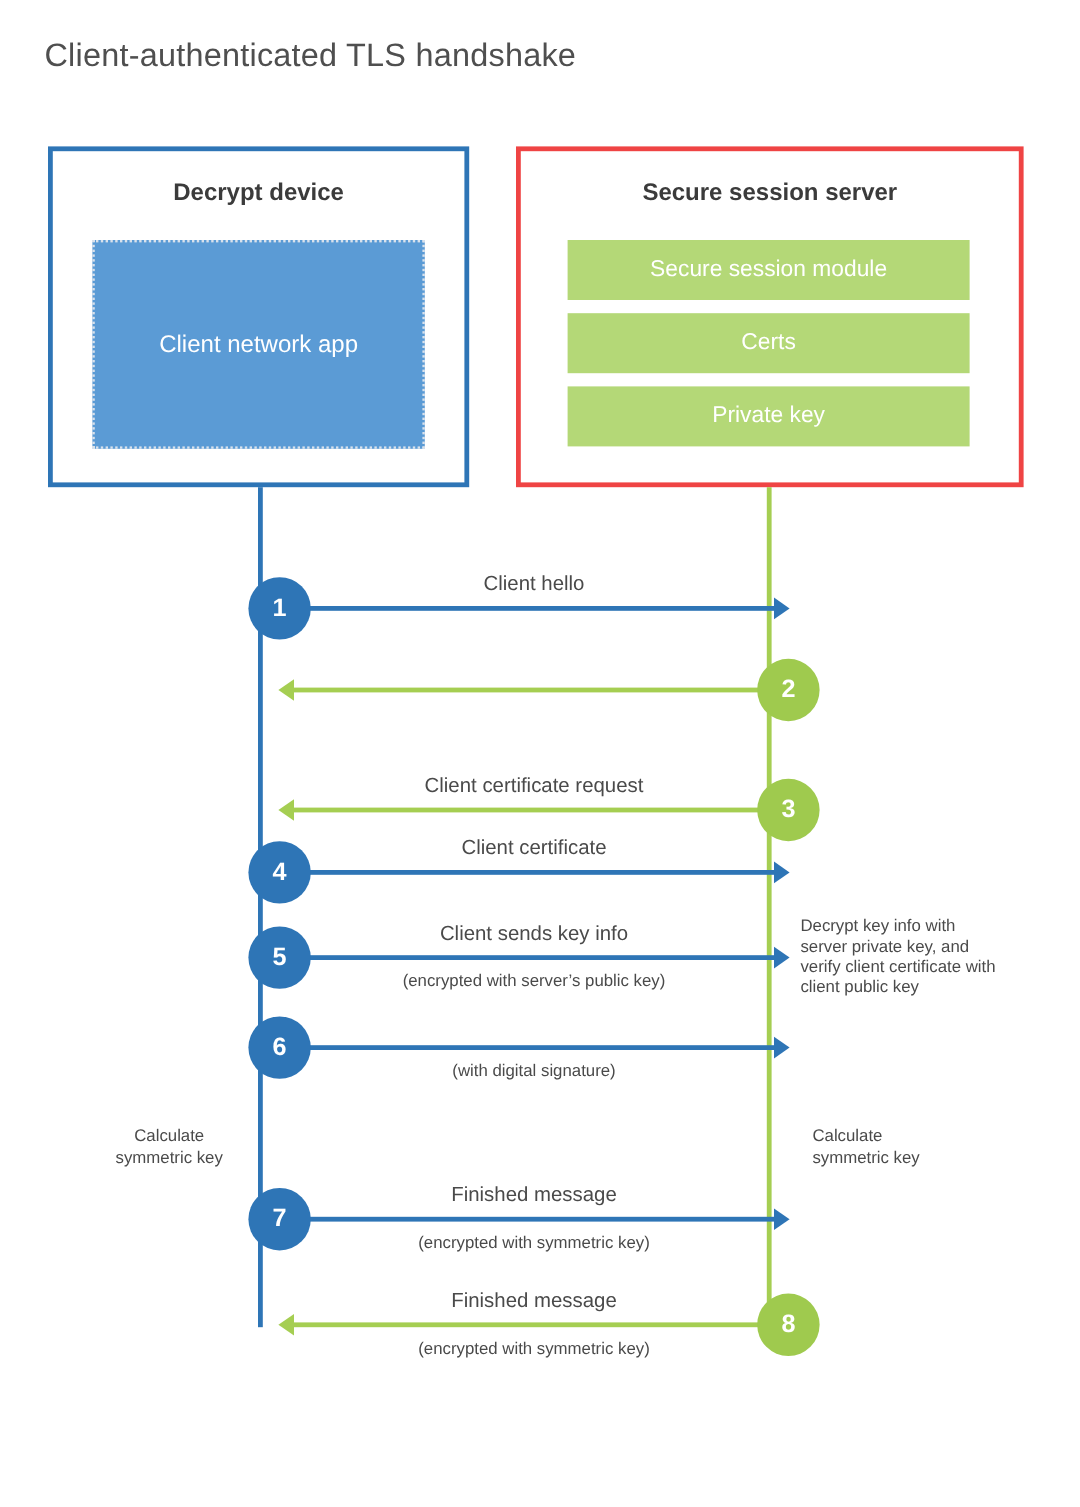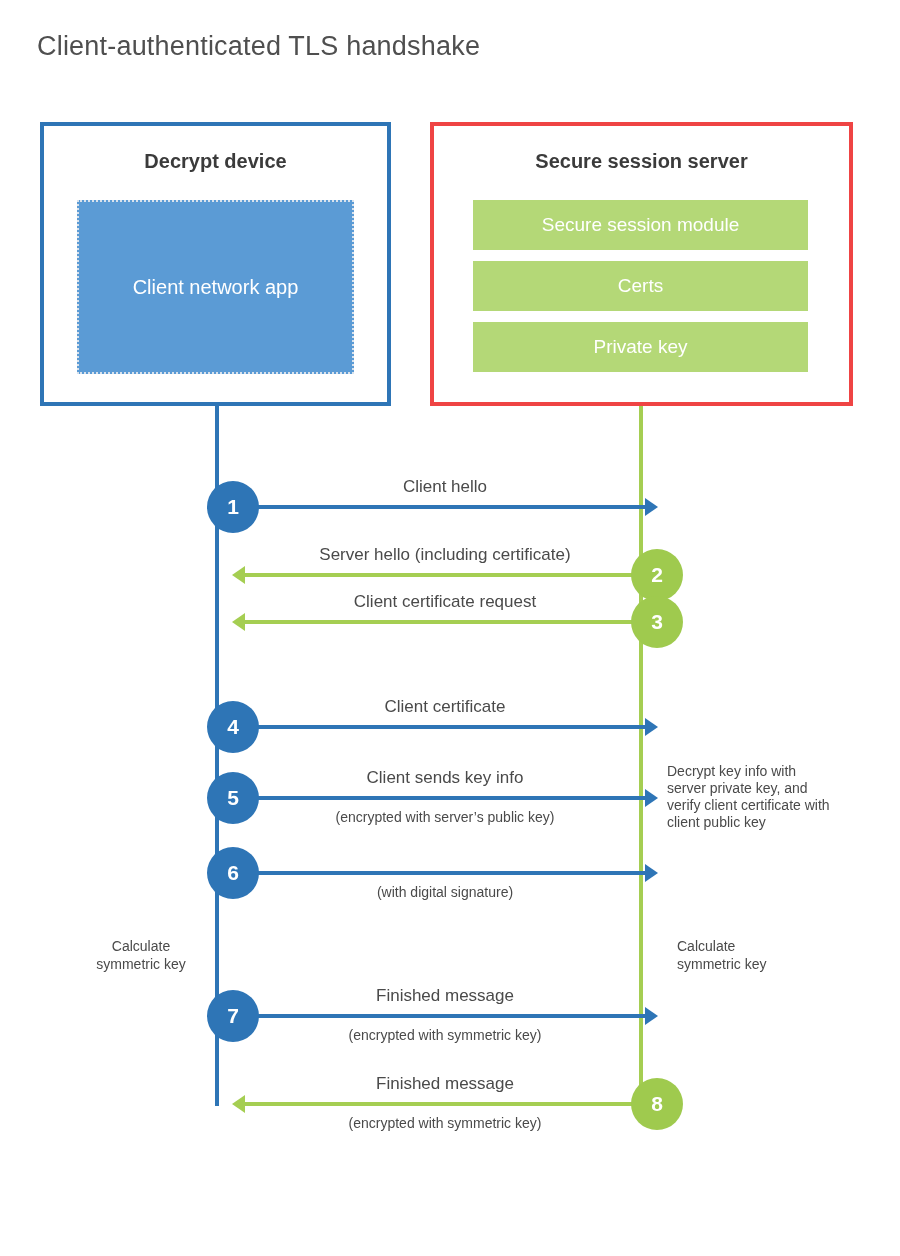--- a/index.html
+++ b/index.html
@@ -95,27 +95,26 @@
 
   <div id="messages">
       <div class="msg" style="top: 475px;">
     <div class="msg-label">Client hello</div>
     <div class="msg-line blue" style="left: 217px; width: 412px;"></div>
     <div class="msg-head right blue" style="left: 629px;"></div>
     <div class="msg-circle blue" style="left: 191px;">1</div>
     <div class="msg-sub"></div>
   </div>
       <div class="msg" style="top: 543px;">
-    <div class="msg-label">Server hello (including certificate)</div>
     <div class="msg-line green" style="left: 229px; width: 412px;"></div>
     <div class="msg-head left green" style="left: 216px;"></div>
     <div class="msg-circle green" style="left: 615px;">2</div>
     <div class="msg-sub"></div>
   </div>
-      <div class="msg" style="top: 590px; padding-left: 47px;">
+      <div class="msg" style="top: 643px; padding-left: 47px;">
     <div class="msg-label">Client certificate request</div>
     <div class="msg-line green" style="left: 229px; width: 412px;"></div>
     <div class="msg-head left green" style="left: 216px;"></div>
     <div class="msg-circle green" style="left: 615px;">3</div>
     <div class="msg-sub"></div>
   </div>
       <div class="msg" style="top: 695px; padding-left: 20px;">
     <div class="msg-label">Client certificate</div>
     <div class="msg-line blue" style="left: 217px; width: 412px;"></div>
     <div class="msg-head right blue" style="left: 629px;"></div>

